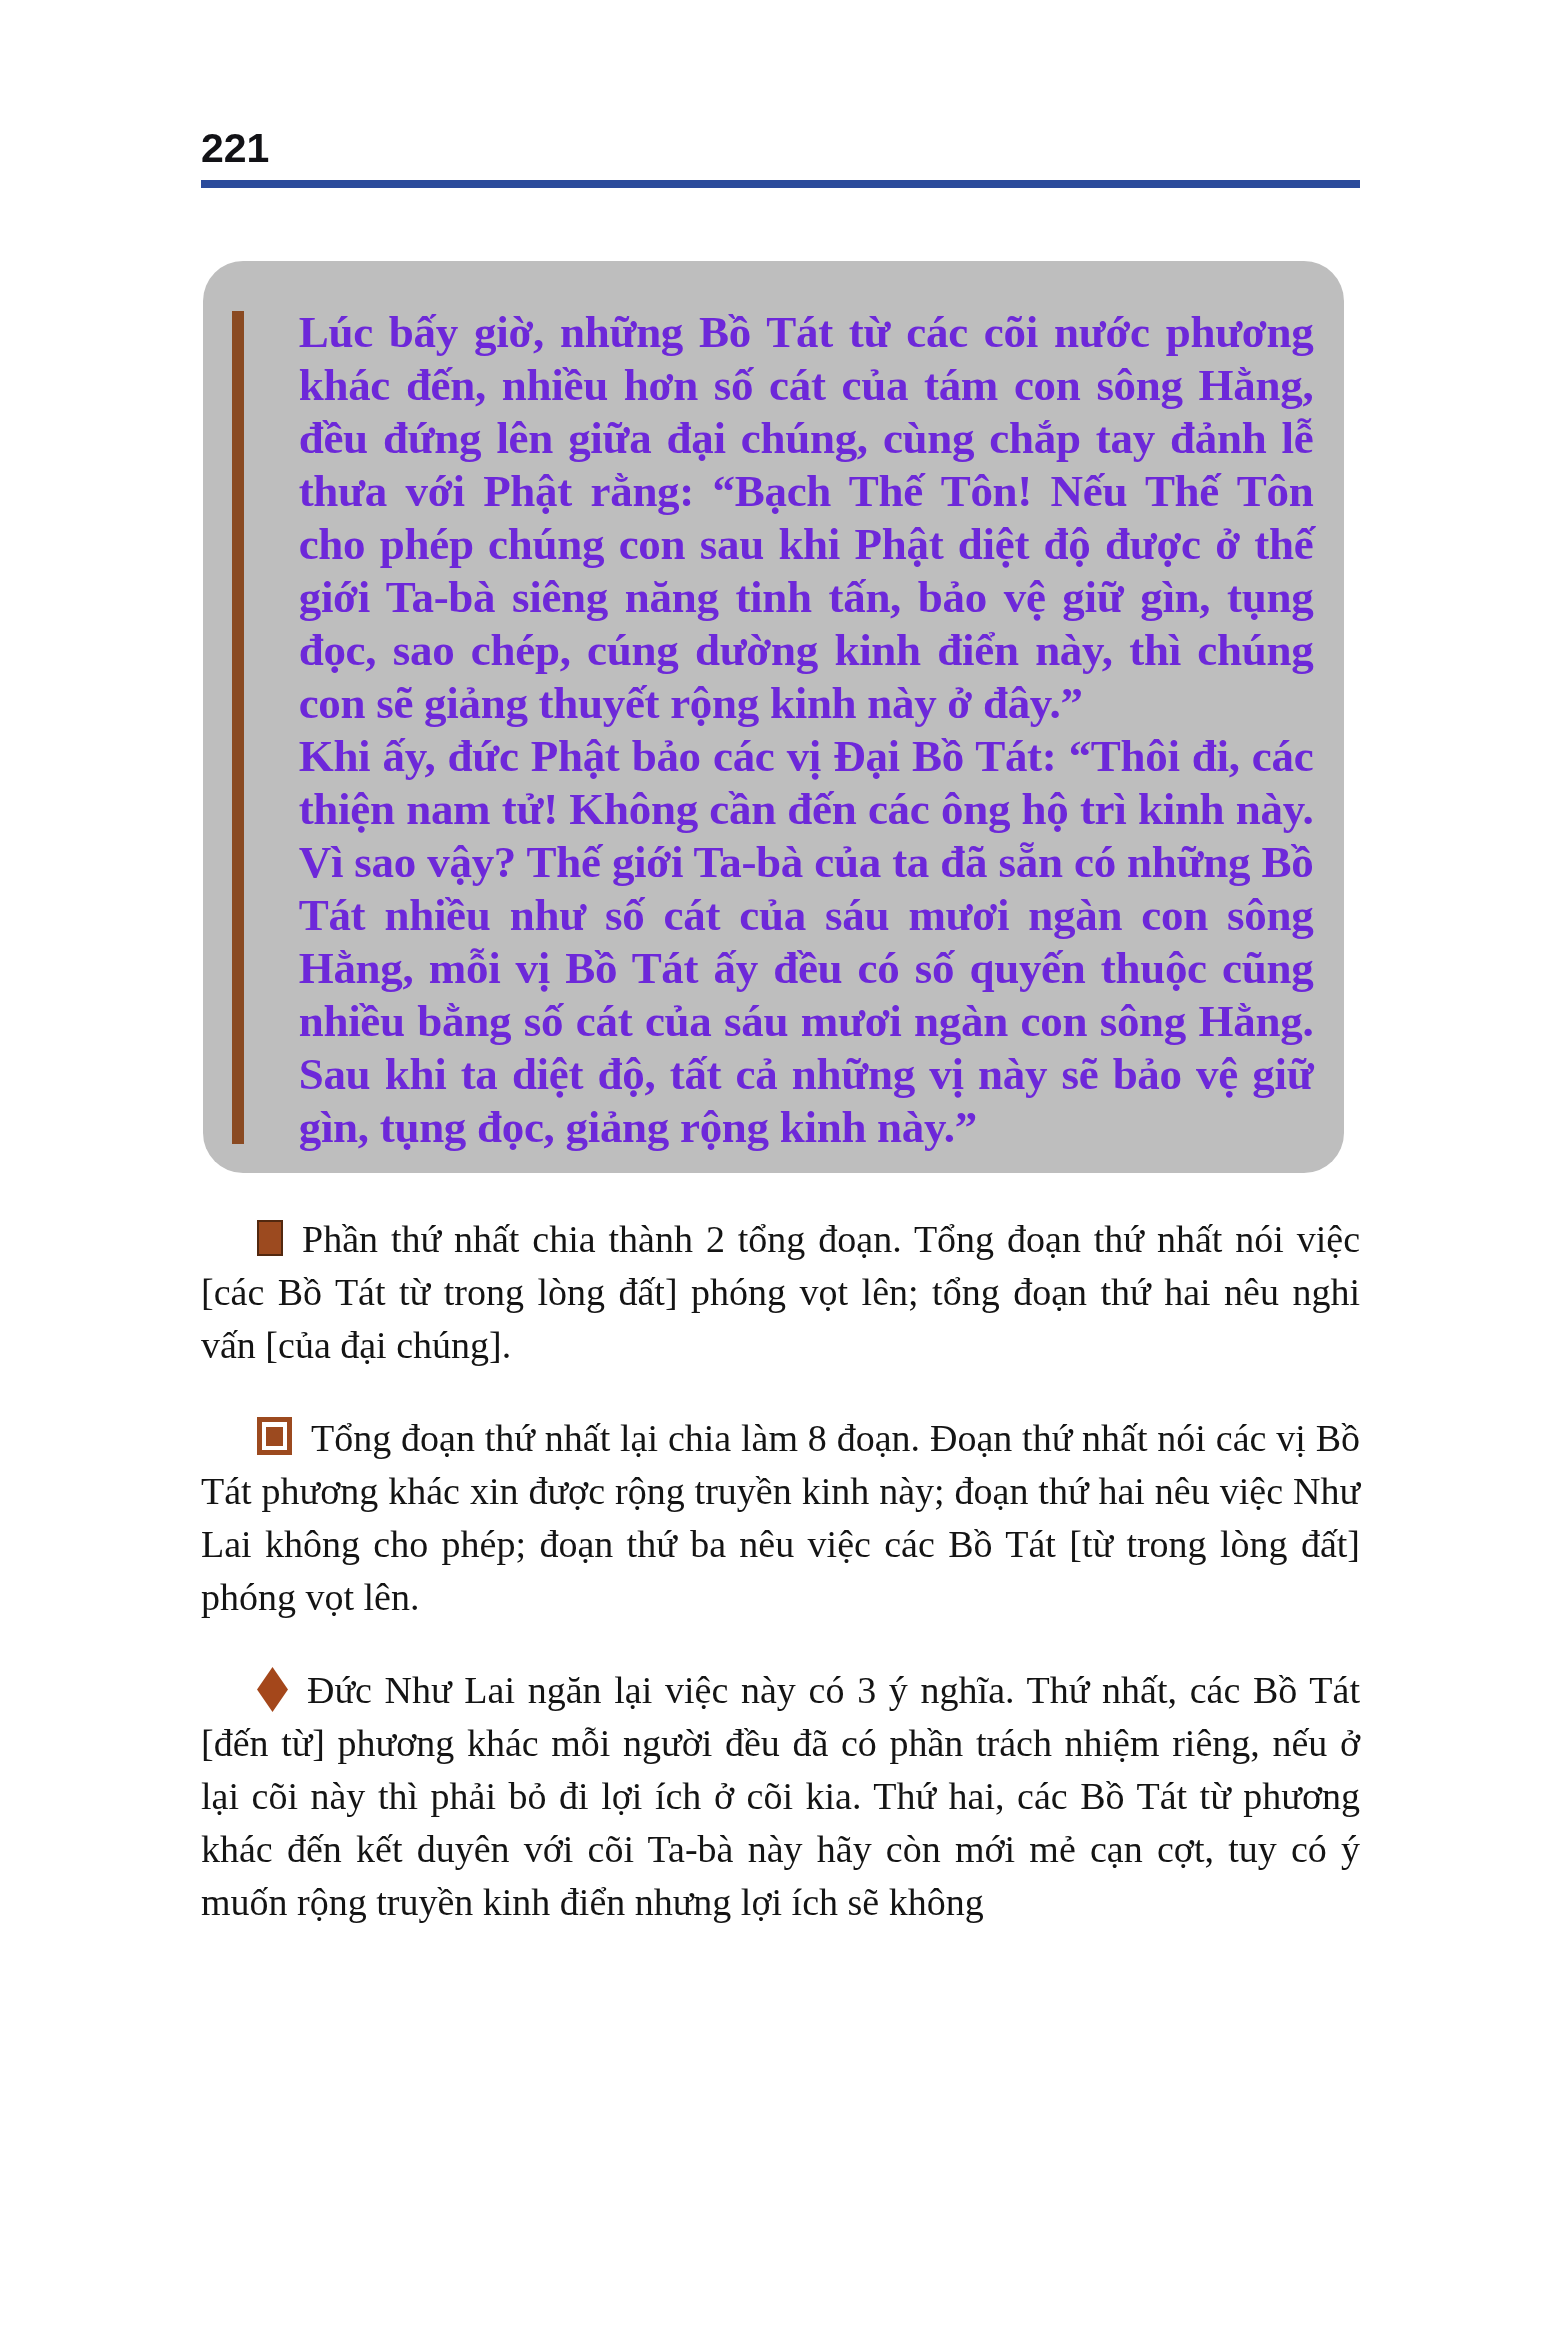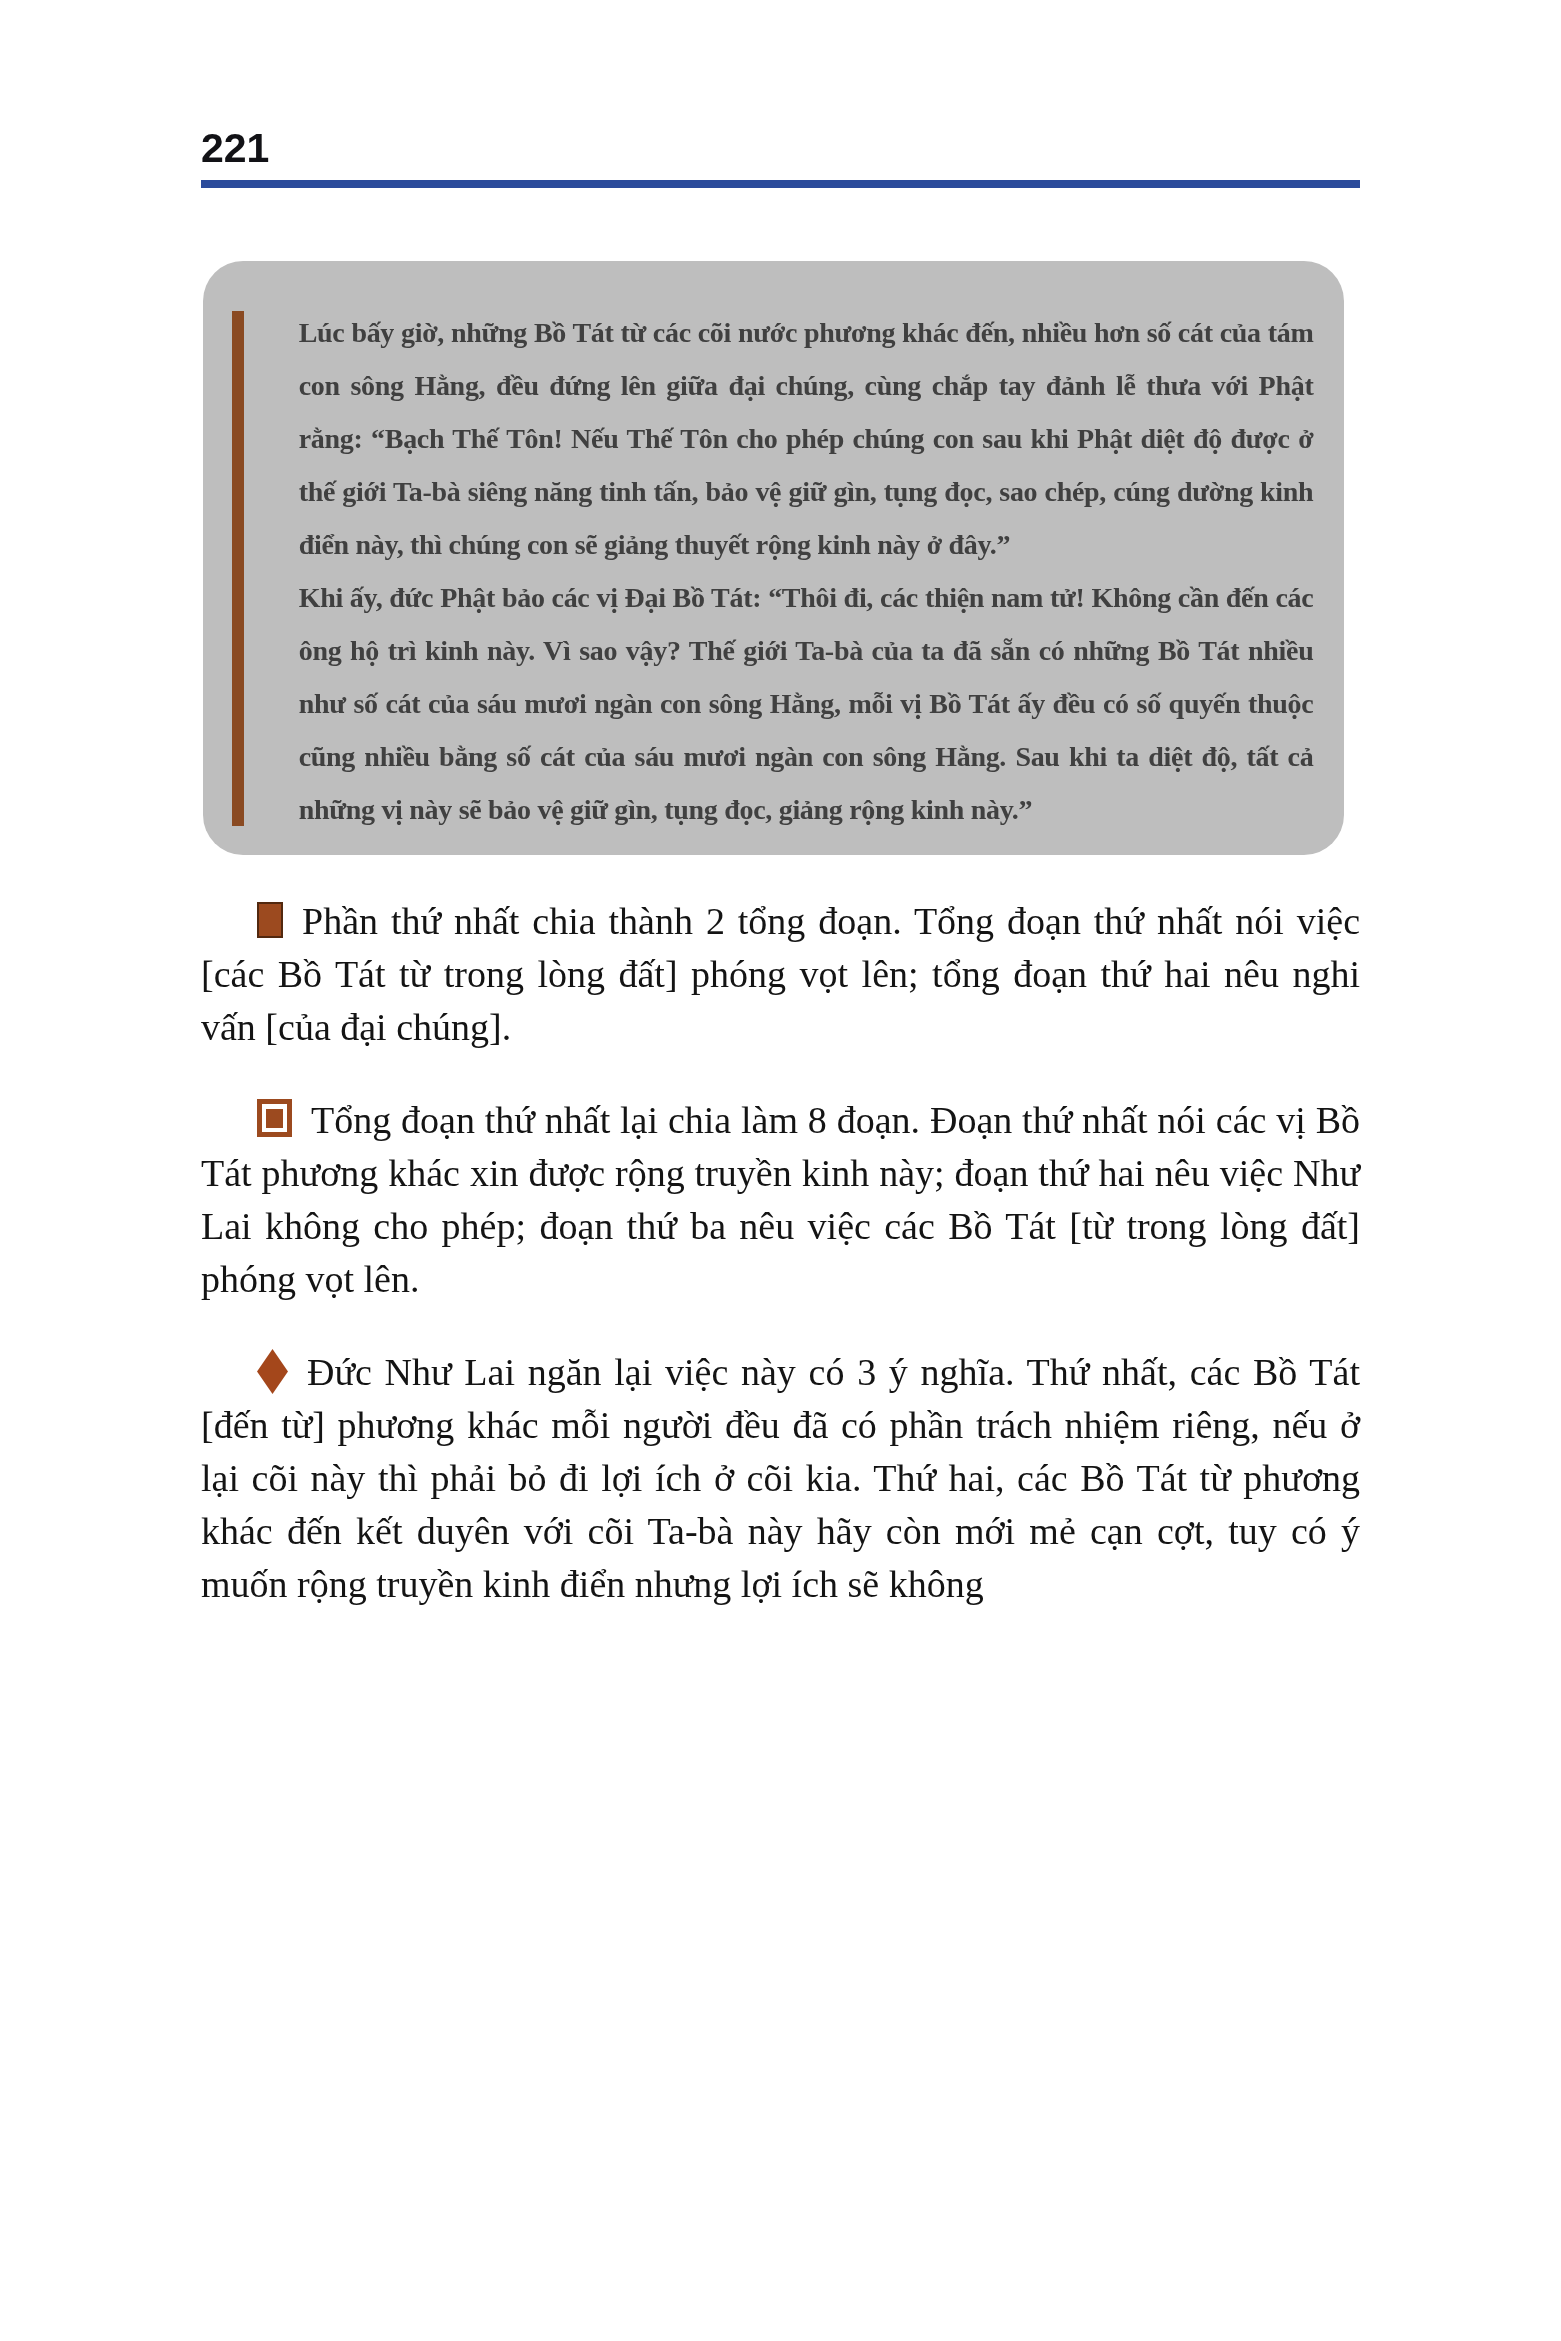--- a/index.html
+++ b/index.html
@@ -31,22 +31,22 @@
   .sutra-box-title {
     text-align:center; font-weight:bold; font-size:42px; line-height:50px;
     letter-spacing:1.7px; color:#161616;
   }
   .sutra-quote { position:relative; margin-top:21px; padding:0 7px 0 68px; }
   .quote-bar {
     position:absolute; left:1.7px; top:5.2px; bottom:10.4px; width:11.3px;
     background:#8A4A22;
   }
   .sutra-paragraph {
-    font-weight:bold; font-size:28px; line-height:53px; letter-spacing:-0.3px;
-    text-align:justify; color:#404040;
+    font-weight:bold; font-size:45px; line-height:53px; letter-spacing:-0.3px;
+    text-align:justify; color:#6d28d9;
   }
 
   
   .commentary { margin-top:40px; }
   .commentary-paragraph {
     font-size:38px; line-height:53px; text-align:justify;
     text-indent:56px; margin-bottom:32px; color:#141414;margin-top:40px;
   }
   .bullet { display:inline-block; margin-right:19px; }
   .bullet-filled-square {

